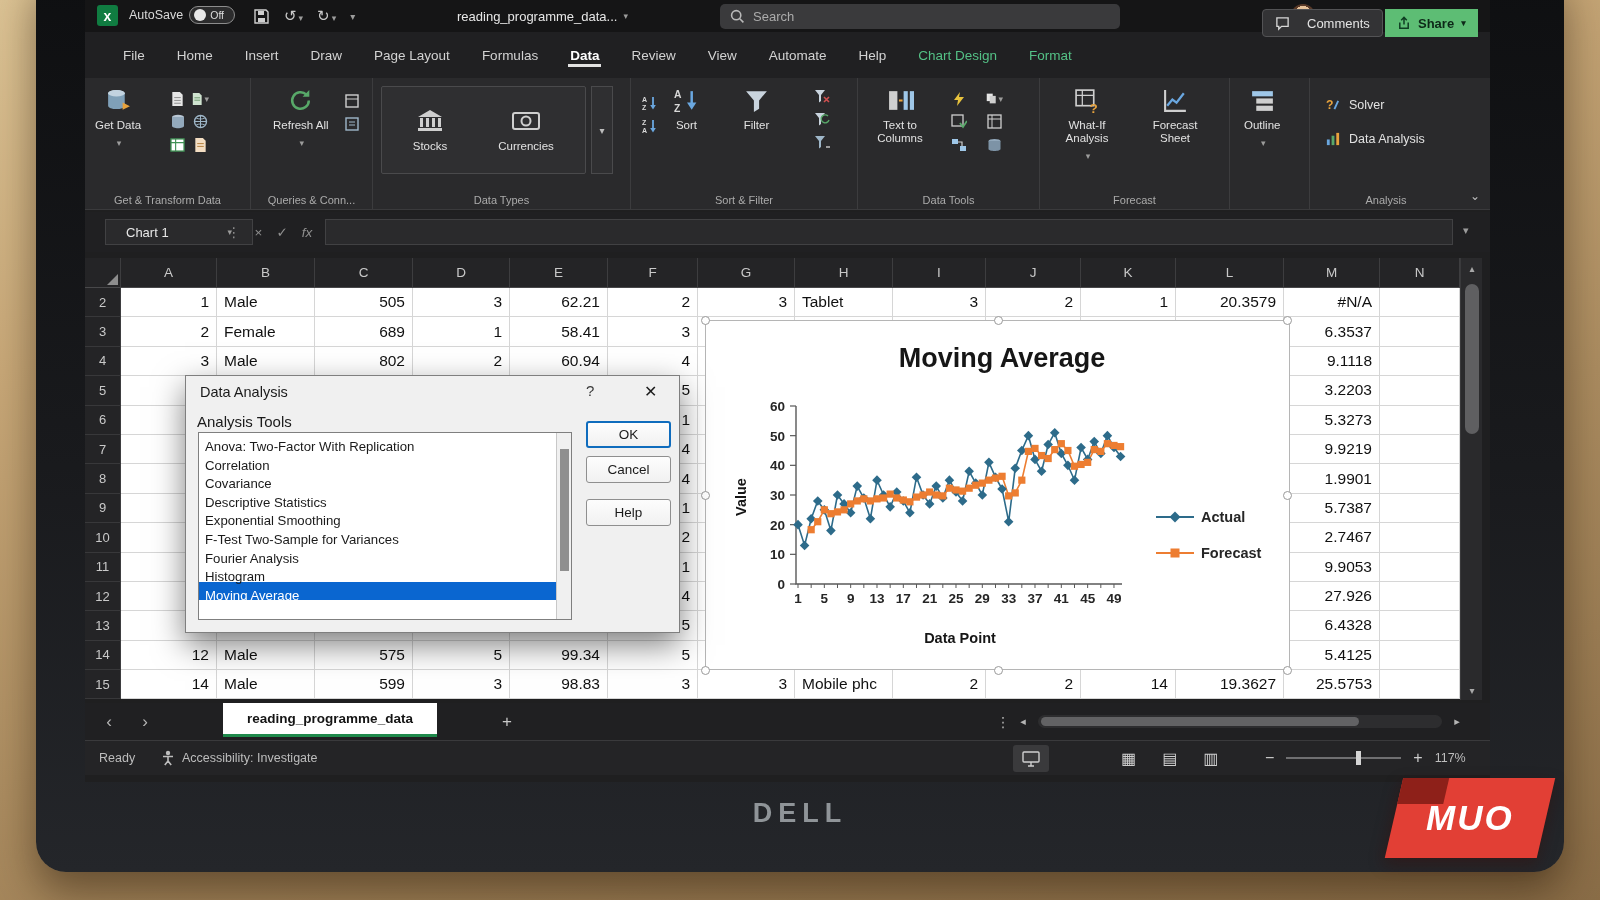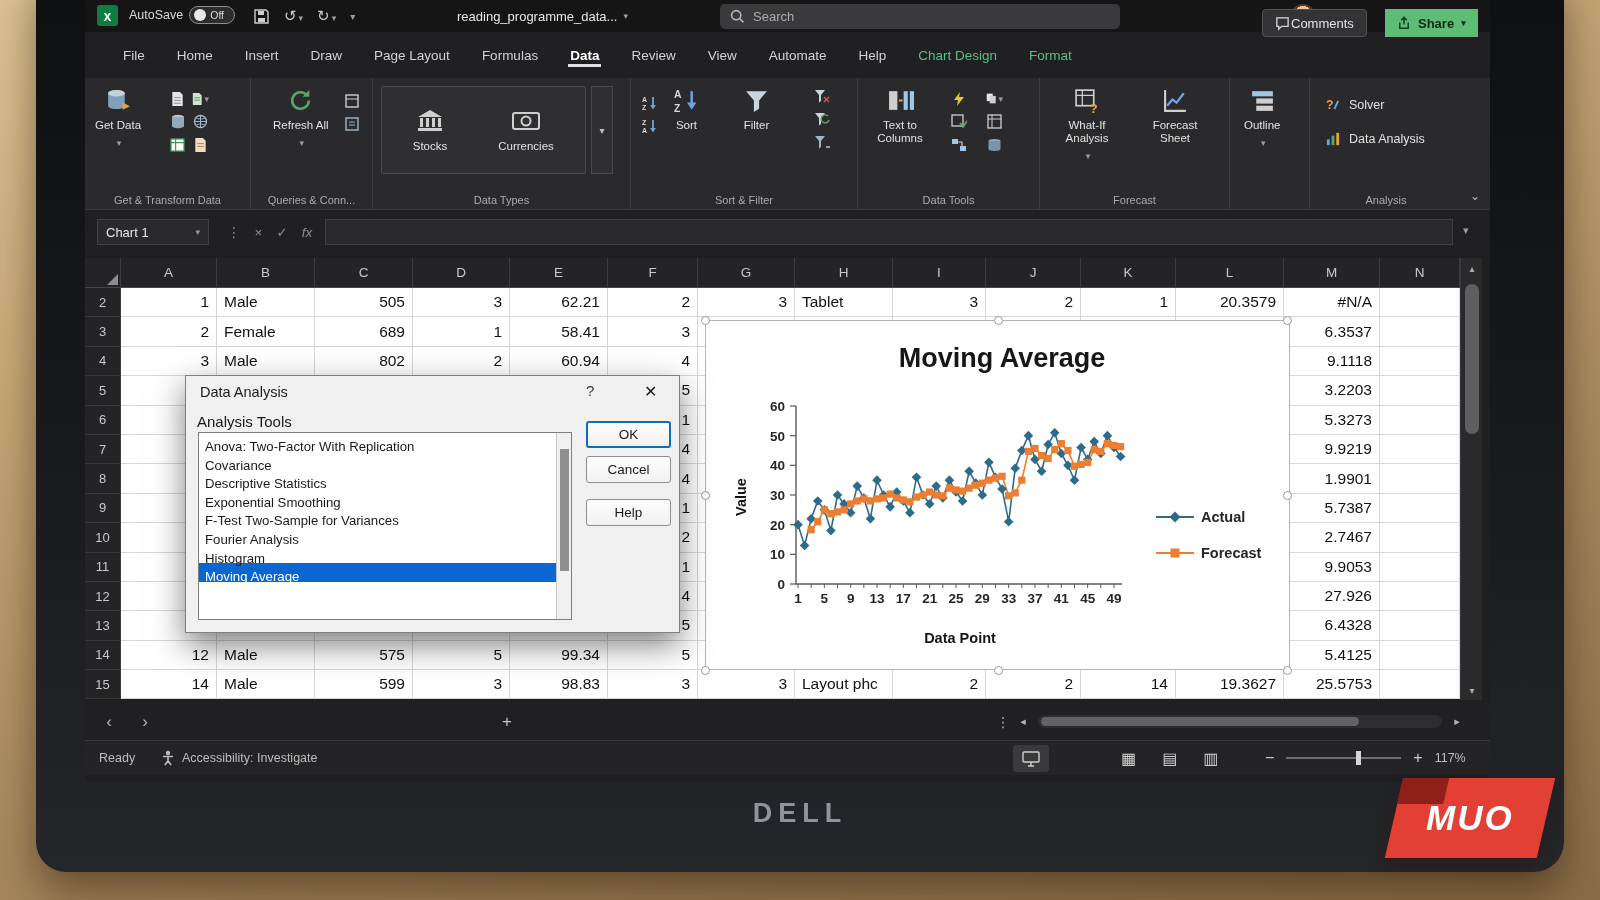--- a/index.html
+++ b/index.html
@@ -23,38 +23,38 @@
 .fname{position:absolute;left:372px;top:0;height:32px;display:flex;align-items:center;gap:6px;color:#e6e6e6;font-size:13px}
 .search{position:absolute;left:635px;top:4px;width:400px;height:25px;background:#3a3a3c;border-radius:5px;display:flex;align-items:center;gap:8px;padding:0 10px;color:#ababab;font-size:13px}
 .avatar{position:absolute;left:1206px;top:4px;width:24px;height:24px;border-radius:50%;background:radial-gradient(circle at 50% 38%,#e9c39a 0 38%,#5a3a28 39% 62%,#8c5a3c 63%)}
 .winbtn{position:absolute;top:0;width:40px;height:32px;color:#cfcfcf;display:flex;align-items:center;justify-content:center;font-size:15px}
 
 .tabrow{position:absolute;left:0;top:32px;width:100%;height:46px;background:#202022;display:flex;align-items:center;padding-left:26px;gap:8px}
 .rtab{position:relative;color:#d2d2d2;font-size:13.5px;padding:10px 12px;white-space:nowrap}
 .rtab.active{color:#fff;font-weight:bold}
 .rtab.active::after{content:"";position:absolute;left:10px;right:10px;bottom:6px;height:2.5px;background:#e2e2e2}
 .rtab.contextual{color:#54c186}
-.comments{position:absolute;left:1177px;top:9px;height:28px;background:#333335;border:1px solid #535355;border-radius:4px;display:flex;align-items:center;gap:1px;padding:0 12px;color:#e3e3e3;font-size:13px}
+.comments{position:absolute;left:1177px;top:9px;height:28px;background:#333335;border:1px solid #535355;border-radius:4px;display:flex;align-items:center;gap:17px;padding:0 12px;color:#e3e3e3;font-size:13px}
 .share{position:absolute;left:1300px;top:9px;height:28px;background:#5dbd74;border-radius:0;display:flex;align-items:center;gap:7px;padding:0 12px;color:#0d2818;font-size:13px;font-weight:bold}
 .share::after{content:"▾";font-size:9px}
 
 .ribbon{position:absolute;left:0;top:78px;width:100%;height:132px;background:#2a2a2c;border-bottom:1px solid #3a3a3c}
 .rgroup{position:absolute;top:0;height:131px;border-right:1px solid #3c3c3e}
 .glabel{position:absolute;bottom:3px;left:0;right:0;text-align:center;color:#ababab;font-size:11px;white-space:nowrap;overflow:hidden}
 .bigbtn{position:absolute;top:9px;display:flex;flex-direction:column;align-items:center;gap:5px;color:#e2e2e2;font-size:11.5px;line-height:13px;text-align:center}
 .sic{width:17px;height:17px;display:flex;align-items:center;justify-content:center}
 .scol{position:absolute;display:flex;flex-direction:column;gap:6px}
 .srow{display:flex;gap:6px}
 .dtbox{position:absolute;left:8px;top:8px;width:205px;height:88px;border:1px solid #4a4a4c;background:#2f2f31;border-radius:2px;display:flex}
 .dtile{width:96px;display:flex;flex-direction:column;align-items:center;justify-content:center;gap:6px;color:#e2e2e2;font-size:11.5px}
 .dtmore{position:absolute;left:218px;top:8px;width:22px;height:88px;border:1px solid #4a4a4c;background:#2f2f31;color:#bdbdbd;display:flex;align-items:center;justify-content:center;font-size:10px}
 .ribchev{position:absolute;right:10px;bottom:6px;color:#bdbdbd;font-size:12px}
 
 .fbar{position:absolute;left:0;top:212px;width:100%;height:40px;background:#202022;display:flex;align-items:center}
-.namebox{position:absolute;left:12px;top:7px;width:112px;height:26px;background:#2a2a2c;border:1px solid #414143;color:#e8e8e8;font-size:13px;display:flex;align-items:center;padding:0 8px;justify-content:space-between}
+.namebox{position:absolute;left:20px;top:7px;width:148px;height:26px;background:#2a2a2c;border:1px solid #414143;color:#e8e8e8;font-size:13px;display:flex;align-items:center;padding:0 20px;justify-content:space-between}
 .fbtns{position:absolute;left:142px;top:7px;height:26px;display:flex;align-items:center;gap:14px;color:#8f8f8f;font-size:13.5px}
 .finput{position:absolute;left:240px;top:7px;width:1128px;height:26px;background:#2a2a2c;border:1px solid #414143}
 .fcar{position:absolute;left:1378px;top:12px;color:#9c9c9c;font-size:11px}
 
 #colheads{position:absolute;left:0;top:258px;display:flex;z-index:2}
 .chead{height:30px;background:#242426;border-right:1px solid #3d3d3f;border-bottom:1px solid #48484a;color:#c9c9c9;font-size:13.5px;display:flex;align-items:center;justify-content:center}
 .corner{position:relative}
 .corner::after{content:"";position:absolute;right:2px;bottom:2px;border-left:11px solid transparent;border-bottom:11px solid #8d8d8d}
 #grid{position:absolute;left:0;top:288px;z-index:1}
 .grow{display:flex;height:29.4px}
@@ -713,21 +713,21 @@
           </div>
           <div class="grow">
             <div class="rnum">15</div>
             <div class="cell num" style="width: 96px;">14</div>
             <div class="cell" style="width: 98px;">Male</div>
             <div class="cell num" style="width: 98px;">599</div>
             <div class="cell num" style="width: 97px;">3</div>
             <div class="cell num" style="width: 98px;">98.83</div>
             <div class="cell num" style="width: 90px;">3</div>
             <div class="cell num" style="width: 97px;">3</div>
-            <div class="cell" style="width: 98px;">Layout phc</div>
+            <div class="cell" style="width: 98px;">Mobile phc</div>
             <div class="cell num" style="width: 93px;">2</div>
             <div class="cell num" style="width: 95px;">2</div>
             <div class="cell num" style="width: 95px;">14</div>
             <div class="cell num" style="width: 108px;">19.3627</div>
             <div class="cell num" style="width: 96px;">25.5753</div>
             <div class="cell" style="width: 80px;"></div>
           </div>
         </div>
 
       <div class="vscroll">
@@ -911,39 +911,41 @@
           <div class="hdl" style="left: 577px; top: 345px;"></div>
         </div>
 
       <div class="dlg">
         <div class="dlg-title">Data Analysis</div>
         <div class="dlg-help">?</div>
         <div class="dlg-x">✕</div>
         <div class="dlg-label">Analysis Tools</div>
         <div class="lbox" id="toolslist">
           <div class="litem">Anova: Two-Factor With Replication</div>
+            <div class="litem">Correlation</div>
             <div class="litem">Covariance</div>
             <div class="litem">Descriptive Statistics</div>
             <div class="litem">Exponential Smoothing</div>
             <div class="litem">F-Test Two-Sample for Variances</div>
             <div class="litem">Fourier Analysis</div>
             <div class="litem">Histogram</div>
             <div class="litem sel">Moving Average</div>
             <div class="lscroll">
               <div class="lthumb"></div>
             </div>
         </div>
         <div class="dbtn primary" style="top:45px">OK</div>
         <div class="dbtn" style="top:80px">Cancel</div>
         <div class="dbtn" style="top:123px">Help</div>
       </div>
 
       <div class="tabbar">
         <div class="navch" style="left:10px">‹</div>
         <div class="navch" style="left:46px">›</div>
+        <div class="sheettab">reading_programme_data</div>
         <div class="addtab">+</div>
         <div class="kebab">⋮</div>
         <div class="harr" style="left:928px">◂</div>
         <div class="hsc">
             <div class="hthumb"></div>
           </div>
         <div class="harr" style="left:1362px">▸</div>
       </div>
 
       <div class="sbar">

